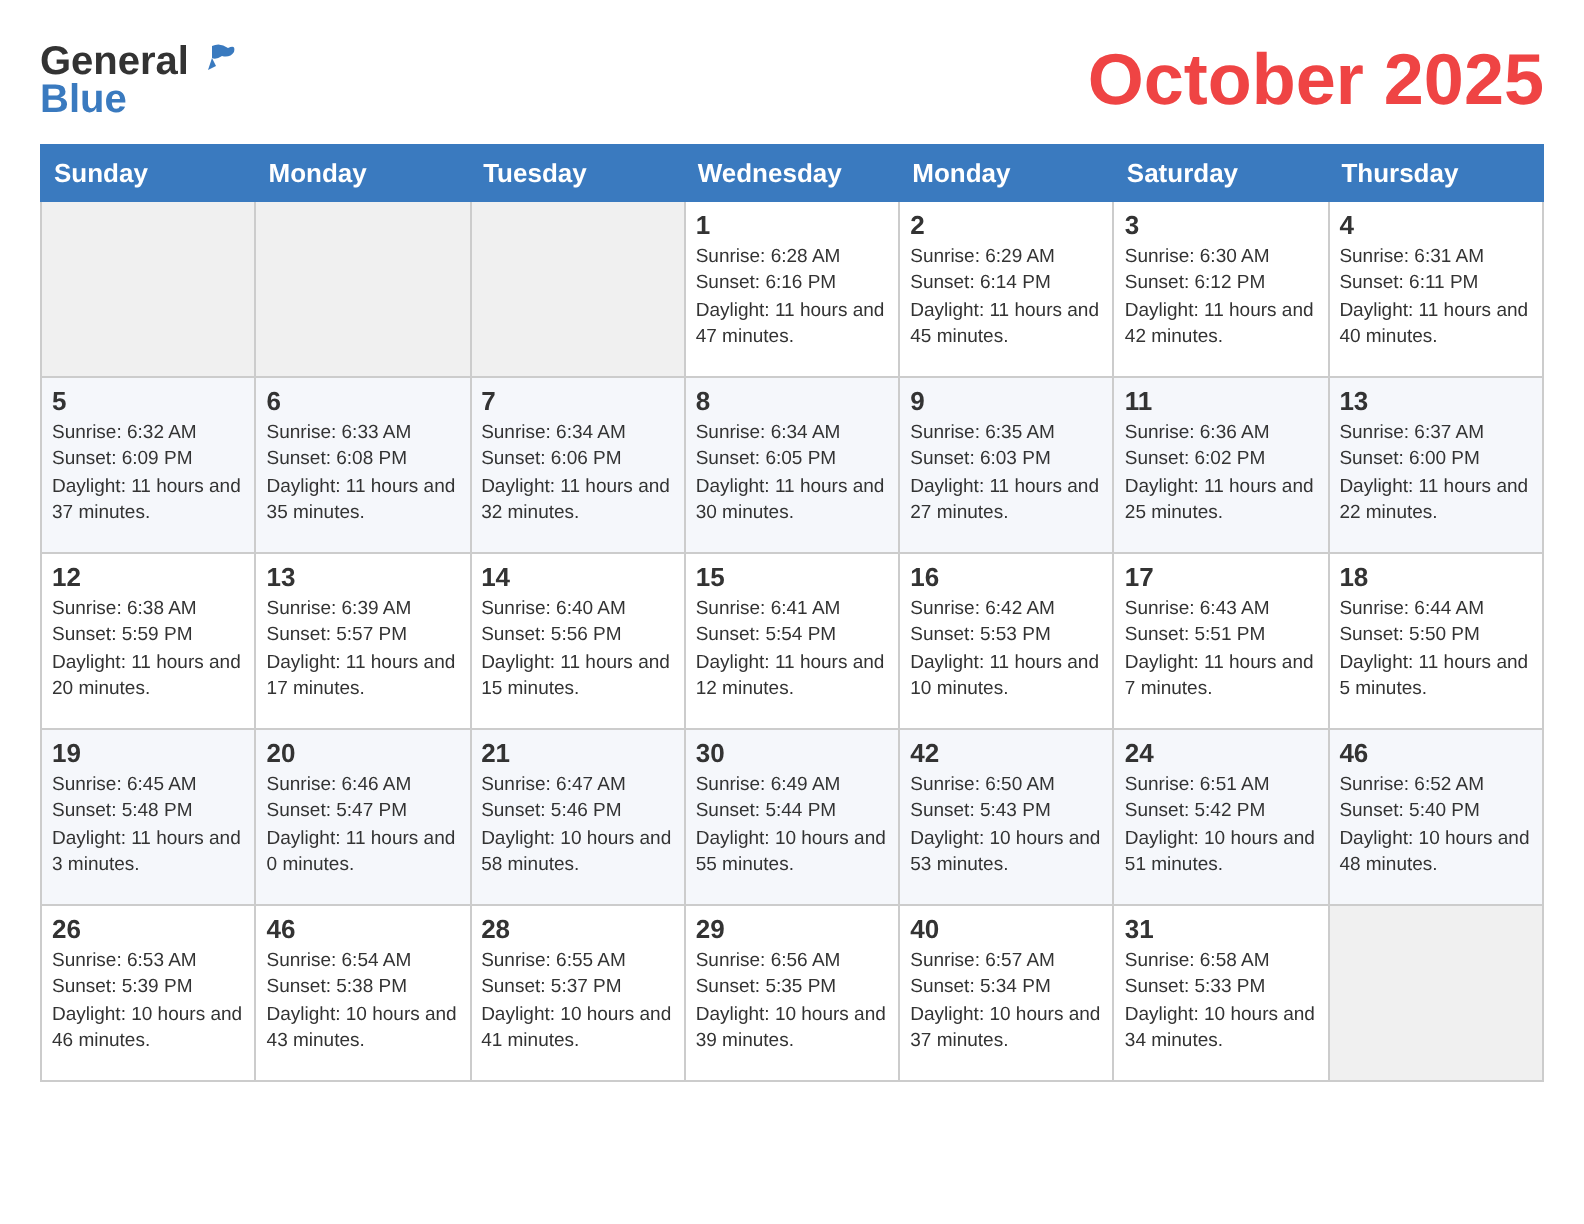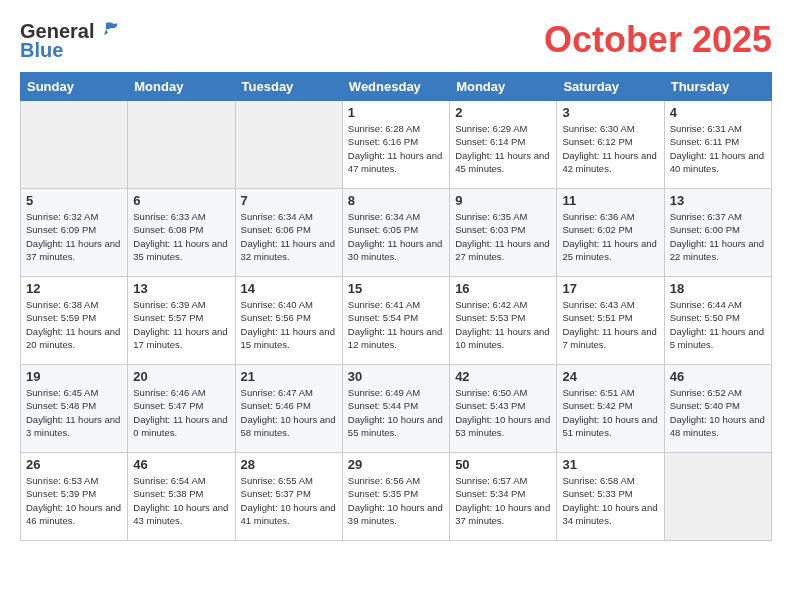--- a/index.html
+++ b/index.html
@@ -230,21 +230,21 @@
         </td>
         <td>
           <span class="day-number">28</span>
           <div class="day-info">Sunrise: 6:55 AM<br>Sunset: 5:37 PM<br>Daylight: 10 hours and 41 minutes.</div>
         </td>
         <td>
           <span class="day-number">29</span>
           <div class="day-info">Sunrise: 6:56 AM<br>Sunset: 5:35 PM<br>Daylight: 10 hours and 39 minutes.</div>
         </td>
         <td>
-          <span class="day-number">50</span>
+          <span class="day-number">40</span>
           <div class="day-info">Sunrise: 6:57 AM<br>Sunset: 5:34 PM<br>Daylight: 10 hours and 37 minutes.</div>
         </td>
         <td>
           <span class="day-number">31</span>
           <div class="day-info">Sunrise: 6:58 AM<br>Sunset: 5:33 PM<br>Daylight: 10 hours and 34 minutes.</div>
         </td>
         <td class="empty-cell"></td>
       </tr>
     </tbody>
 </table>

